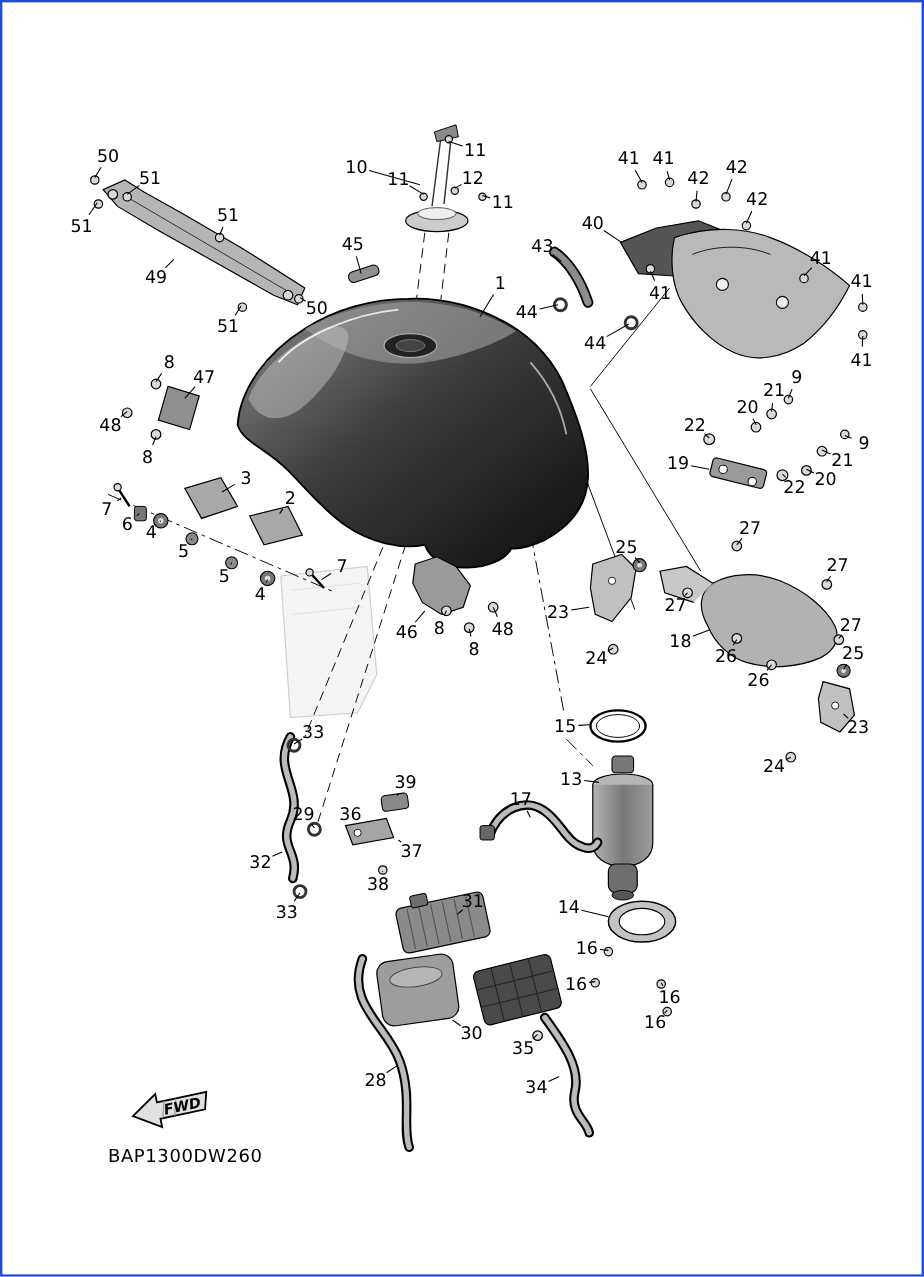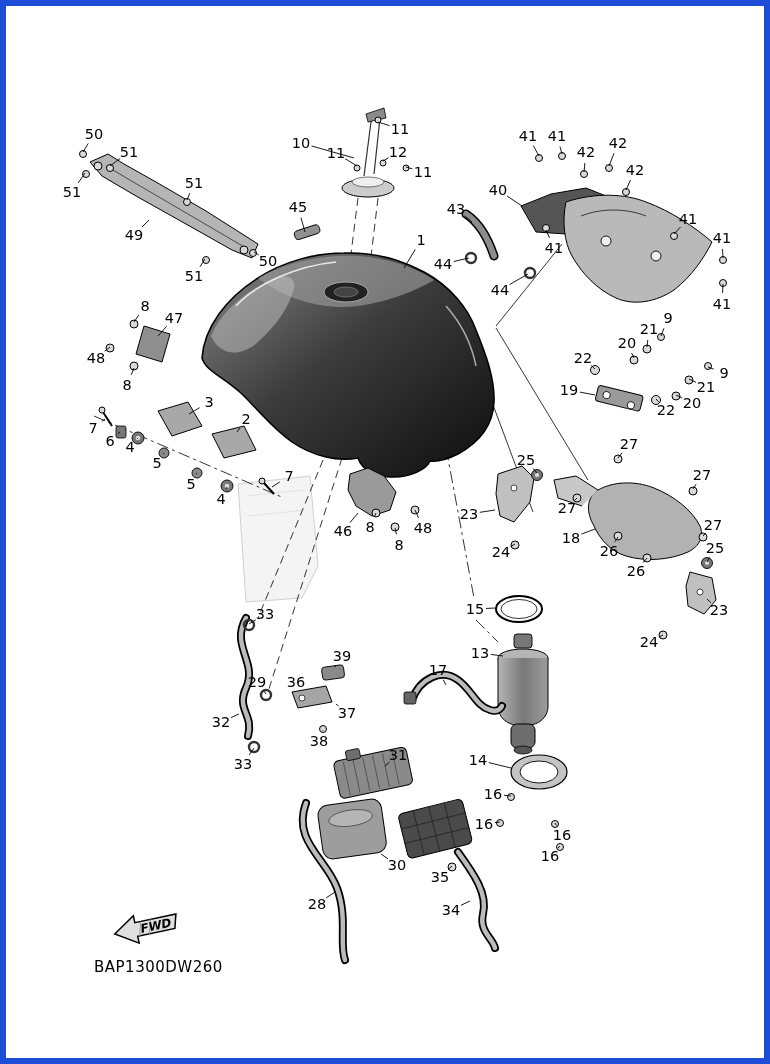--- a/index.html
+++ b/index.html
@@ -1,17 +1,17 @@
 <!DOCTYPE html>
 <html><head>
 <meta charset="utf-8">
 <style>
   html,body{margin:0;padding:0;background:#ffffff;}
   .page{position:relative;width:770px;height:1064px;background:#ffffff;
-        box-sizing:border-box;border:6px solid #1d4ed8;overflow:hidden;}
+        box-sizing:border-box;border:2px solid #1d4ed8;overflow:hidden;}
   svg{display:block;}
   .callout{font-family:"DejaVu Sans",sans-serif;font-size:14.5px;fill:#000;text-anchor:middle;}
   .leader{stroke:#000;stroke-width:0.9;fill:none;}
   .code-text{font-family:"DejaVu Sans",sans-serif;font-size:15px;fill:#000;letter-spacing:0.5px;}
   .fwd-text{font-family:"DejaVu Sans",sans-serif;font-size:12px;font-style:italic;font-weight:bold;fill:#000;text-anchor:middle;}
   .sc{fill:#d9d9d9;stroke:#000;stroke-width:1;}
   .clamp{fill:none;stroke:#333;stroke-width:2.4;}
   .thin{stroke:#000;stroke-width:0.8;fill:none;}
   .dash{stroke:#000;stroke-width:0.8;fill:none;stroke-dasharray:8 5;}
   .chain{stroke:#000;stroke-width:0.8;fill:none;stroke-dasharray:12 4 3 4;}

